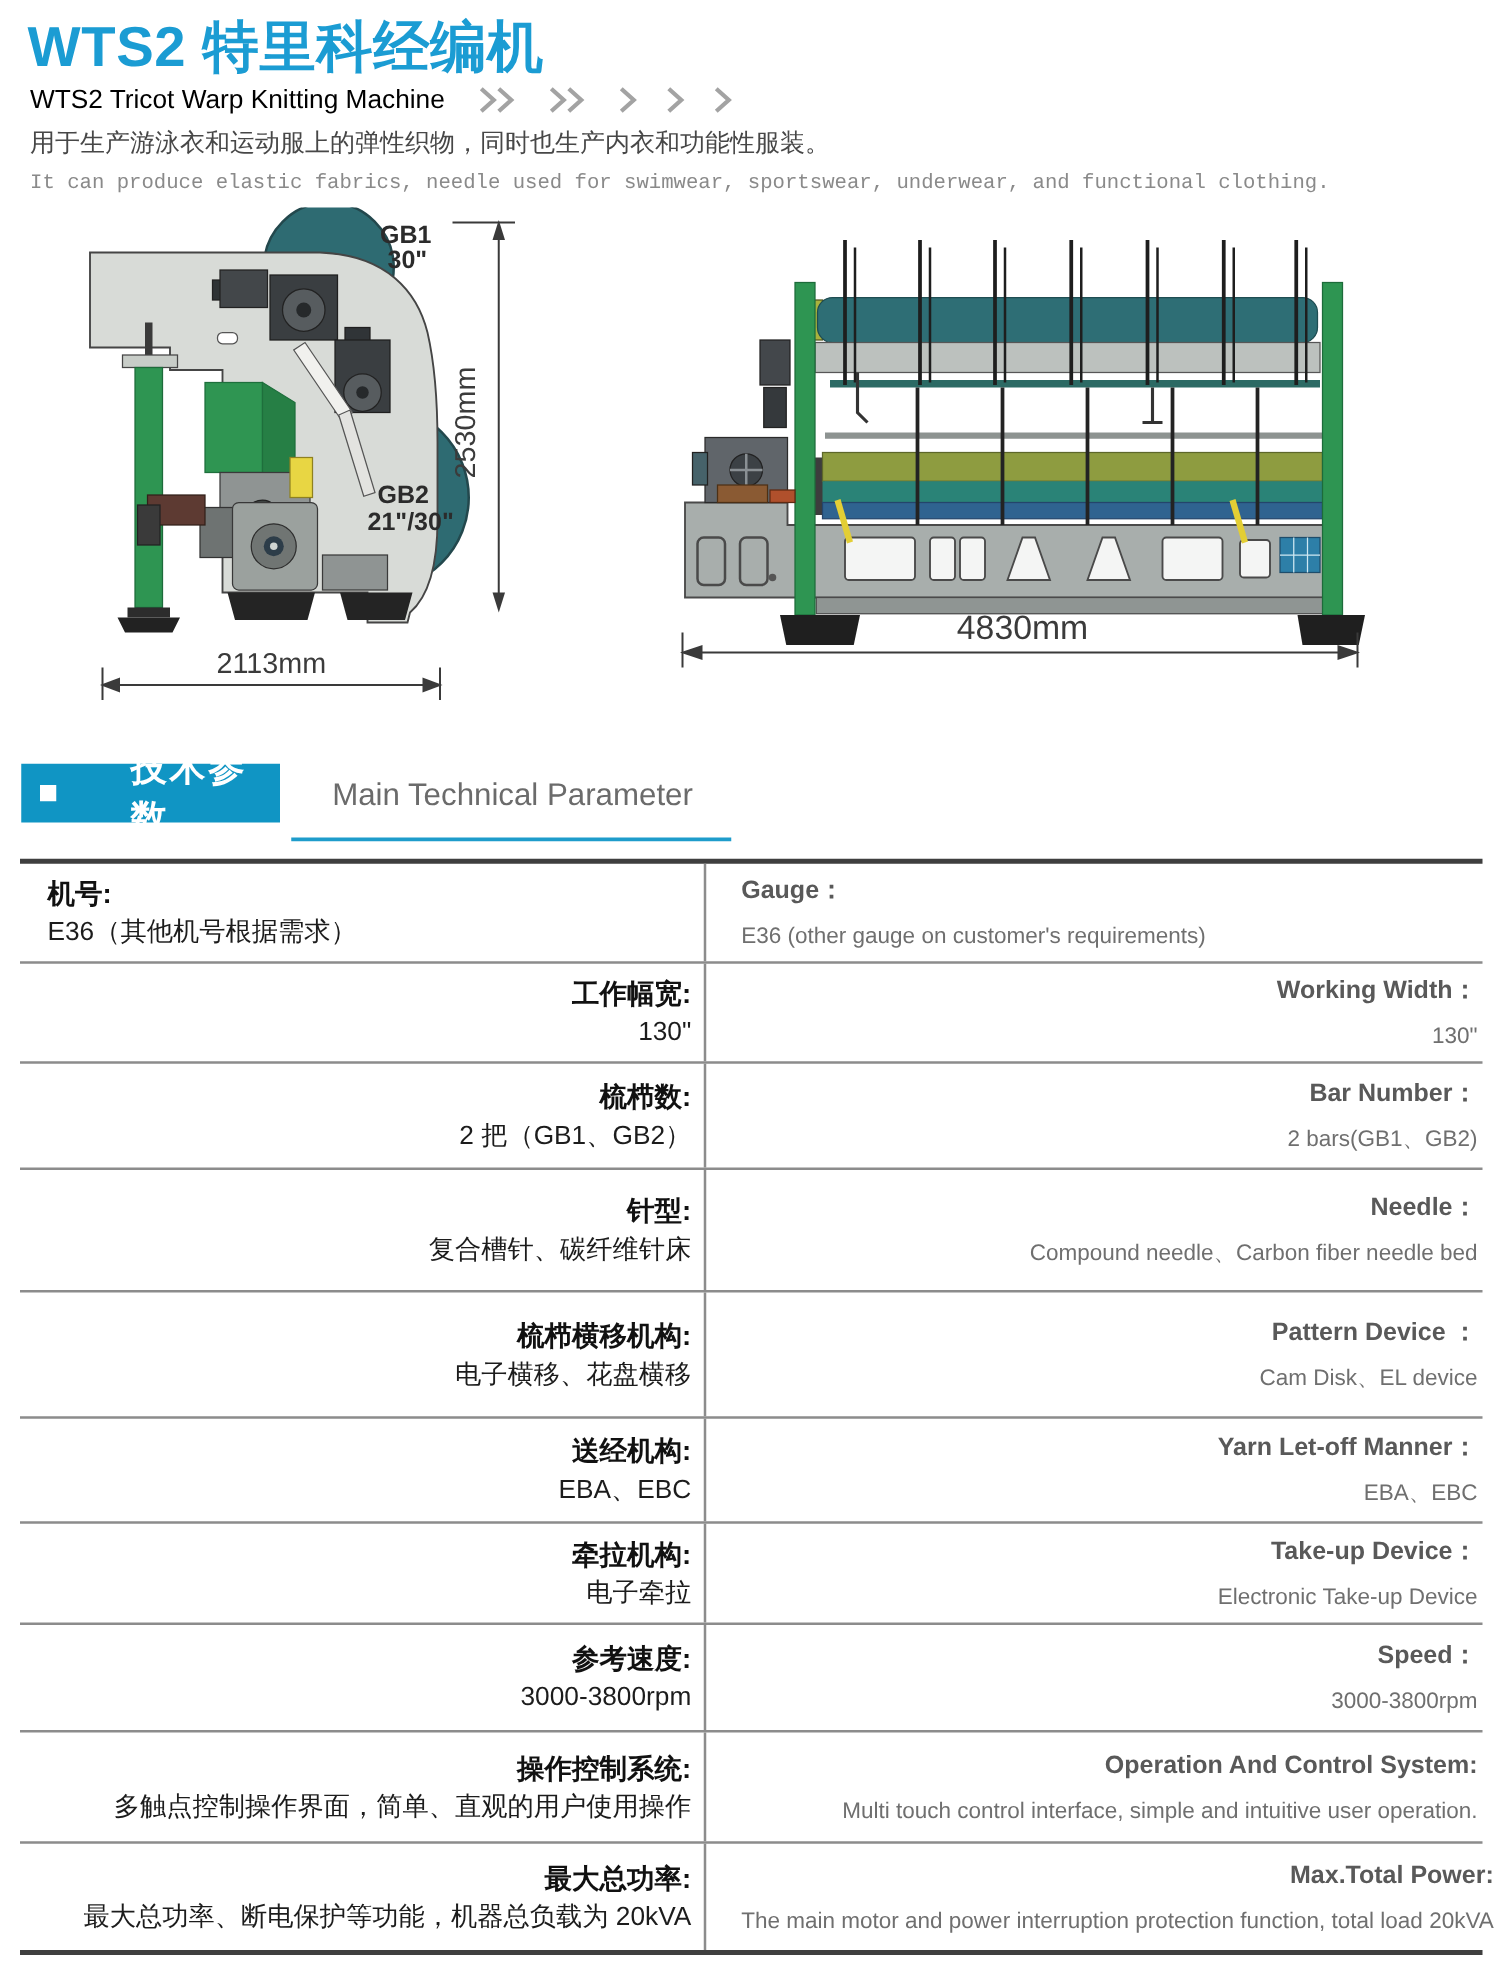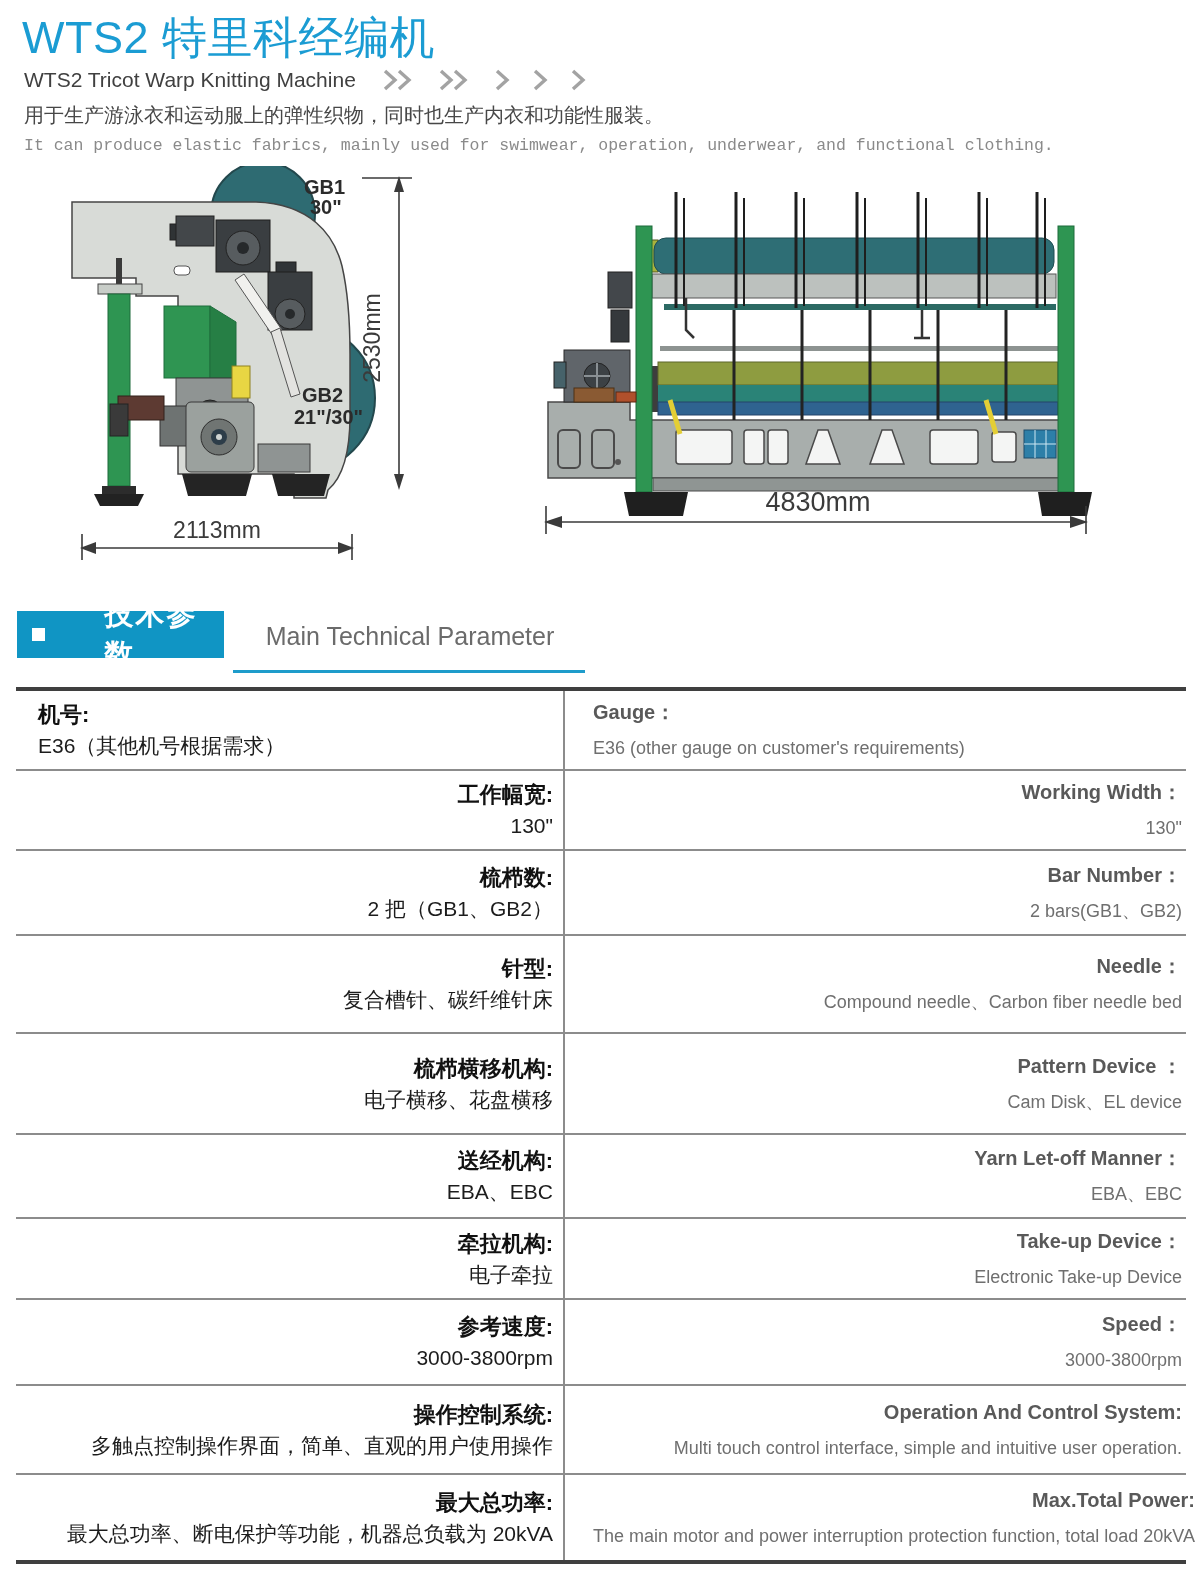--- a/index.html
+++ b/index.html
@@ -5,26 +5,26 @@
   * { margin:0; padding:0; box-sizing:border-box; }
   html,body { background:#ffffff; }
   .page {
     position:relative; width:1200px; height:1590px; margin:0 auto;
     background:#ffffff; overflow:hidden;
     font-family:"Liberation Sans","DejaVu Sans",sans-serif;
   }
   
   .title {
     position:absolute; left:22px; top:8px;
-    font-size:45px; font-weight:normal; color:#1b9cd3; letter-spacing:0.5px;
+    font-size:45px; font-weight:bold; color:#1b9cd3; letter-spacing:0.5px;
   }
   .subtitle-row {
     position:absolute; left:24px; top:68px;
     display:flex; align-items:center; gap:20px;
-    font-size:21px; color:#404040;
+    font-size:21px; color:#000000;
   }
   .chevrons { display:flex; align-items:center; gap:20px; margin-left:6px; }
   .chevrons svg { display:block; }
   .desc { position:absolute; left:24px; top:104px;font-family:Liberation Mono, monospace; }
   .desc-cn { font-size:20px; color:#474747; line-height:26px; }
   .desc-en { font-size:16.5px; color:#8a8a8a; line-height:24px; margin-top:4px; }
 
   
   .drawing { position:absolute; }
   .drawing svg { display:block; }
@@ -93,21 +93,21 @@
       <svg width="18" height="22" viewBox="0 0 18 22">
           <polyline points="3,2 13,11 3,20" fill="none" stroke="#a3a3a3" stroke-width="3.4"></polyline>
         </svg>
       <svg width="18" height="22" viewBox="0 0 18 22">
           <polyline points="3,2 13,11 3,20" fill="none" stroke="#a3a3a3" stroke-width="3.4"></polyline>
         </svg>
     </span>
   </div>
   <div class="desc">
     <div class="desc-cn">用于生产游泳衣和运动服上的弹性织物，同时也生产内衣和功能性服装。</div>
-    <div class="desc-en">It can produce elastic fabrics, mainly used for swimwear, operation, underwear, and functional clothing.</div>
+    <div class="desc-en">It can produce elastic fabrics, needle used for swimwear, sportswear, underwear, and functional clothing.</div>
   </div>
 
   <div class="drawing" style="left:58px; top:166px; width:420px; height:420px;">
     <svg viewBox="0 0 420 420" width="420" height="420">
 
       <circle cx="205" cy="48" r="52" fill="#2e6b72" stroke="#23484d" stroke-width="2"></circle>
       <circle cx="243" cy="232" r="74" fill="#2e6b72" stroke="#23484d" stroke-width="2"></circle>
 
       <path d="M14,36 L198,36 C252,38 276,68 284,100 C290,126 292,155 292,188 L292,250 C292,288 284,312 270,324 L268,332 L236,332 L236,308 L120,308 L120,130 L78,130 L78,112 L14,112 Z" fill="#d8dbd7" stroke="#454545" stroke-width="1.5"></path>
       <rect x="116" y="100" width="16" height="9" rx="4" fill="#ffffff" stroke="#555555"></rect>

